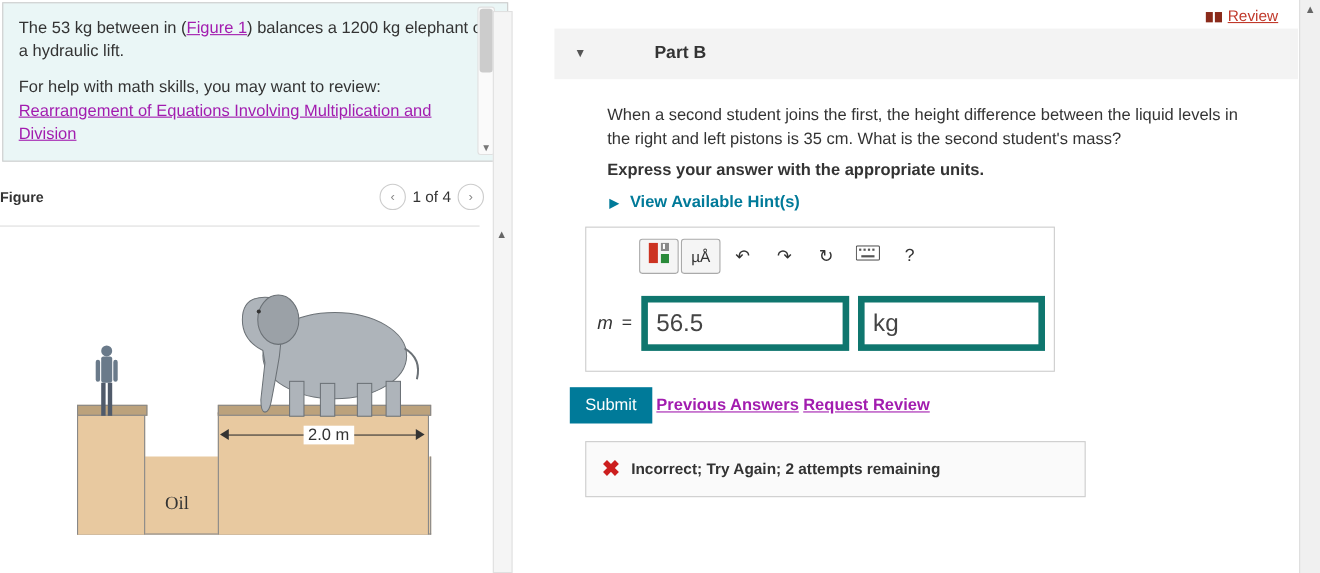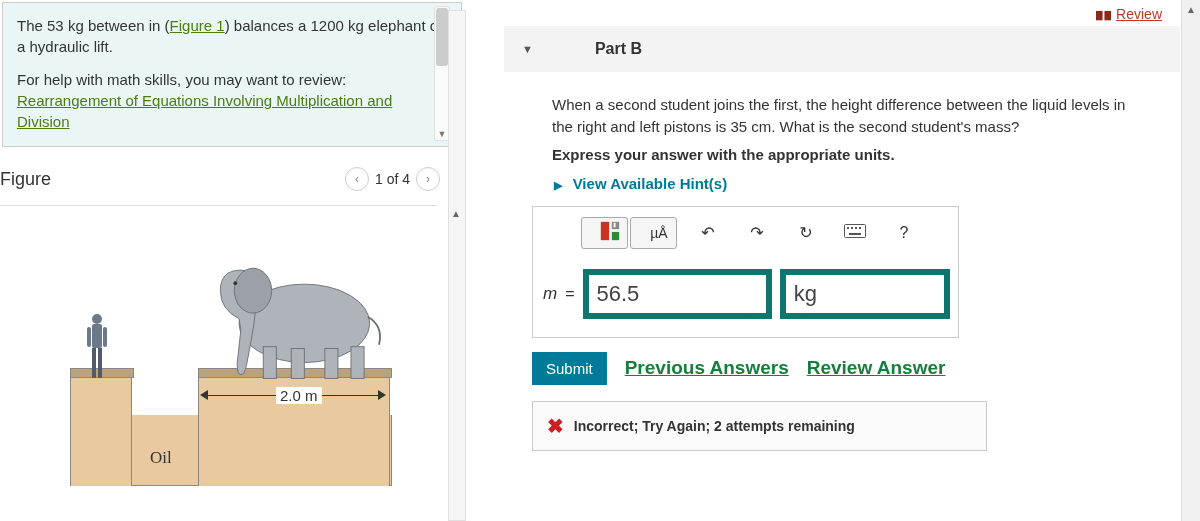--- a/index.html
+++ b/index.html
@@ -30,35 +30,35 @@
   }
   .info-box {
     border: 1px solid #ccc;
     background: #eaf6f6;
     padding: 12px 14px 14px 14px;
     margin: 2px 12px 12px 2px;
     font-size: 15px;
     line-height: 1.4;
   }
   .info-box a {
-    color: #4d7c0f;
+    color: #a21caf;
     text-decoration: underline;
   }
   .figure-section {
     padding: 8px 14px 0 0;
   }
   .figure-header {
     display: flex;
     align-items: center;
     justify-content: space-between;
     margin-bottom: 6px;
   }
   .figure-title {
-    font-size: 18px;
-    font-weight: normal;
+    font-size: 13px;
+    font-weight: bold;
   }
   .figure-nav {
     display: flex;
     align-items: center;
     gap: 6px;
     font-size: 14px;
     color: #333;
     margin-right: 20px;
   }
   .nav-btn {
@@ -325,21 +325,20 @@
     min-width: 34px;
     border: 1px solid transparent;
     background: transparent;
     display: flex;
     align-items: center;
     justify-content: center;
     cursor: pointer;
     font-size: 16px;
     color: #333;
     border-radius: 3px;
-    padding-left: 11px;
   }
   .tool-btn.boxed {
     border: 1px solid #aaa;
     background: #f5f5f5;
   }
   .tool-btn .fraction-icon svg { width: 22px; height: 22px; }
   .input-row {
     display: flex;
     align-items: center;
     padding: 14px 8px 18px 8px;
@@ -358,37 +357,37 @@
     padding: 2px 8px;
     display: flex;
     align-items: center;
     font-family: Arial, sans-serif;
   }
   .value-box { width: 170px; color: #444; }
   .unit-box { width: 150px; color: #444; }
   .submit-row {
     display: flex;
     align-items: center;
-    gap: 18px;
-    margin: 14px 0 16px 28px;
+    gap: 4px;
+    margin: 14px 0 16px 14px;
   }
   .submit-btn {
     background: #007a99;
     color: #fff;
     border: none;
     padding: 8px 14px;
     font-size: 15px;
     cursor: pointer;
   }
   .link-a {
-    color: #15803d;
+    color: #a21caf;
     text-decoration: underline;
     font-weight: bold;
     cursor: pointer;
-    font-size: 19px;
+    font-size: 15px;
   }
   .feedback {
     border: 1px solid #ccc;
     background: #fafafa;
     width: 425px;
     margin-left: 28px;
     padding: 12px 14px;
     display: flex;
     align-items: center;
     gap: 10px;
@@ -559,21 +558,21 @@
         <span class="var-label">m</span>
         <span class="eq">=</span>
         <div class="value-box">56.5</div>
         <div class="unit-box">kg</div>
       </div>
     </div>
 
     <div class="submit-row">
       <button class="submit-btn">Submit</button>
       <span class="link-a">Previous Answers</span>
-      <span class="link-a">Review Answer</span>
+      <span class="link-a">Request Review</span>
     </div>
 
     <div class="feedback">
       <span class="x-icon">✖</span>
       <span>Incorrect; Try Again; 2 attempts remaining</span>
     </div>
   </div>
 </div>
 
 <div class="page-scroll">

